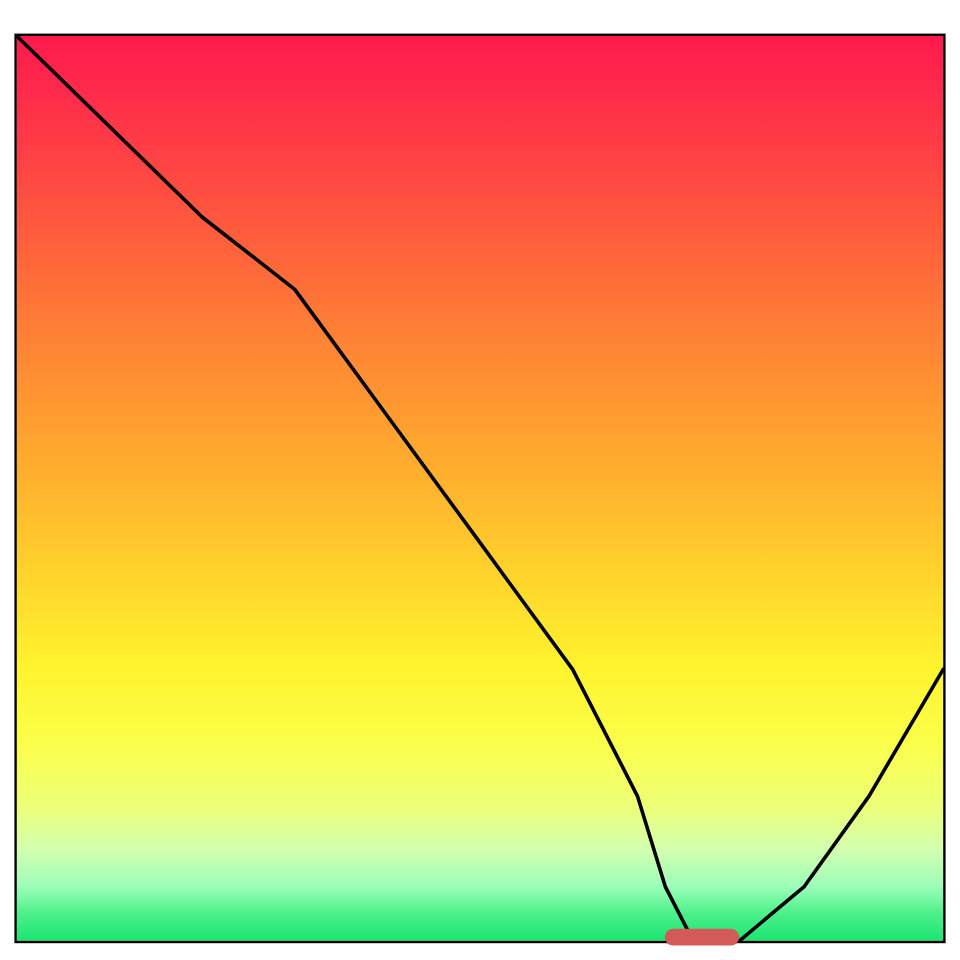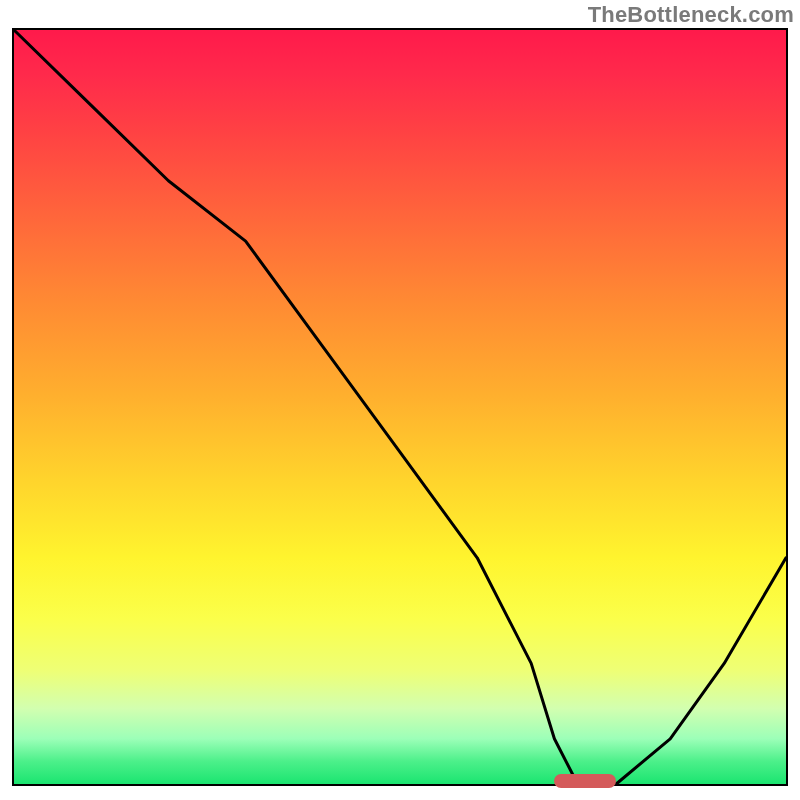--- a/index.html
+++ b/index.html
@@ -71,21 +71,20 @@
     position:absolute;
     height:14px;
     border-radius:7px;
     background:#d45a5a;
   }
 </style>
 </head>
 <body>
 
 <div class="chart-wrap">
-  <div class="watermark">TheBottleneck.com</div>
 
   <div class="plot-box">
 
     <svg class="curve" viewBox="0 0 772 754" preserveAspectRatio="none">
       <path class="curve-path" d="M0.0 0.0 L77.2 75.4 L154.4 150.8 L231.6 211.1 L308.8 316.7 L386.0 422.2 L463.2 527.8 L517.2 633.4 L540.4 708.8 L563.6 754.0 L602.2 754.0 L656.2 708.8 L710.2 633.4 L772.0 527.8"></path>
     </svg>
 
     <div class="marker" style="left: 540.4px; width: 61.76px; top: 744px;"></div>
   </div>
 </div>

